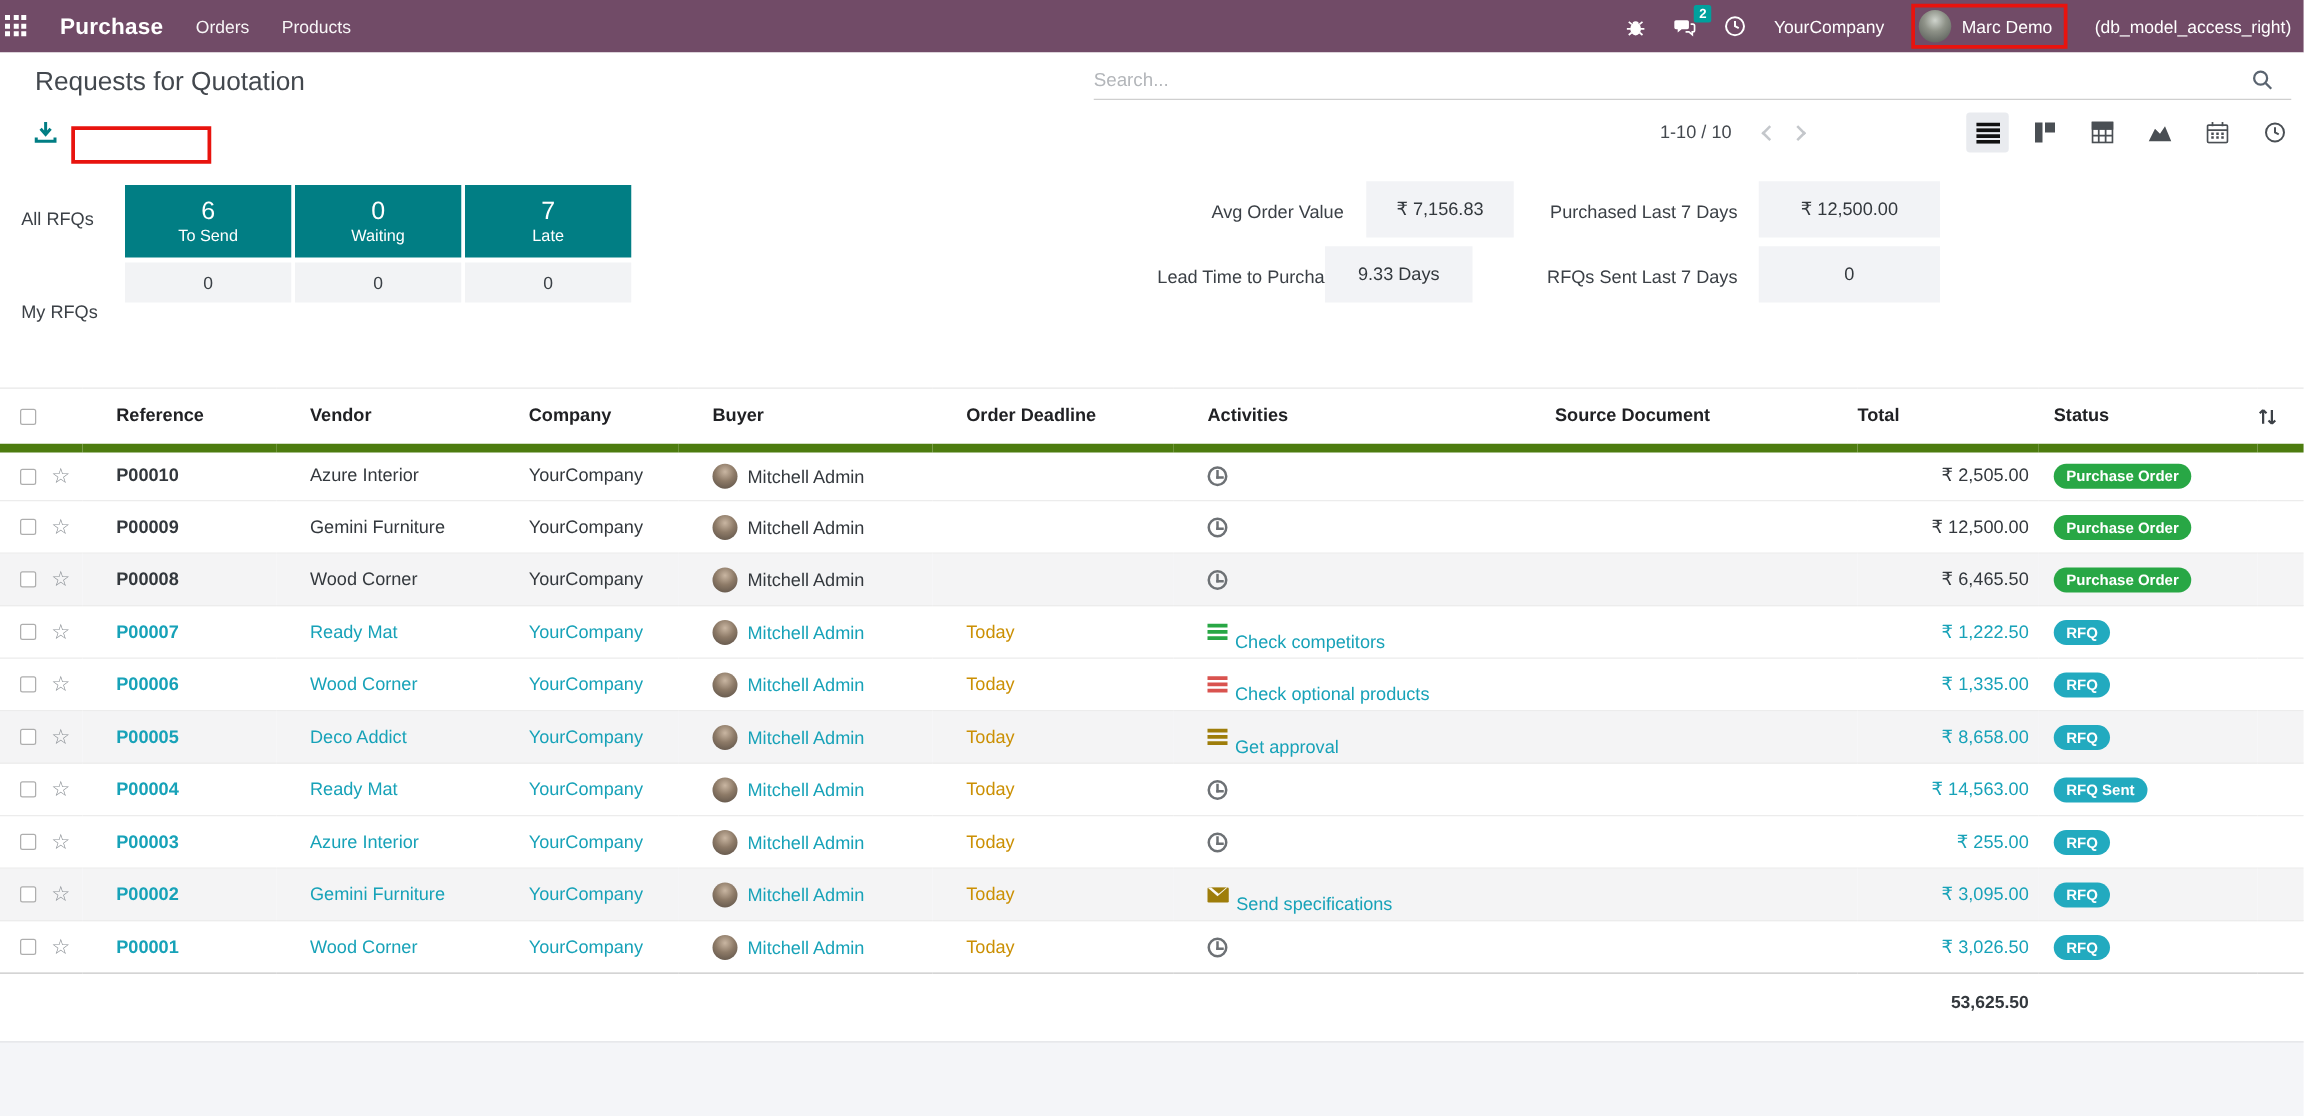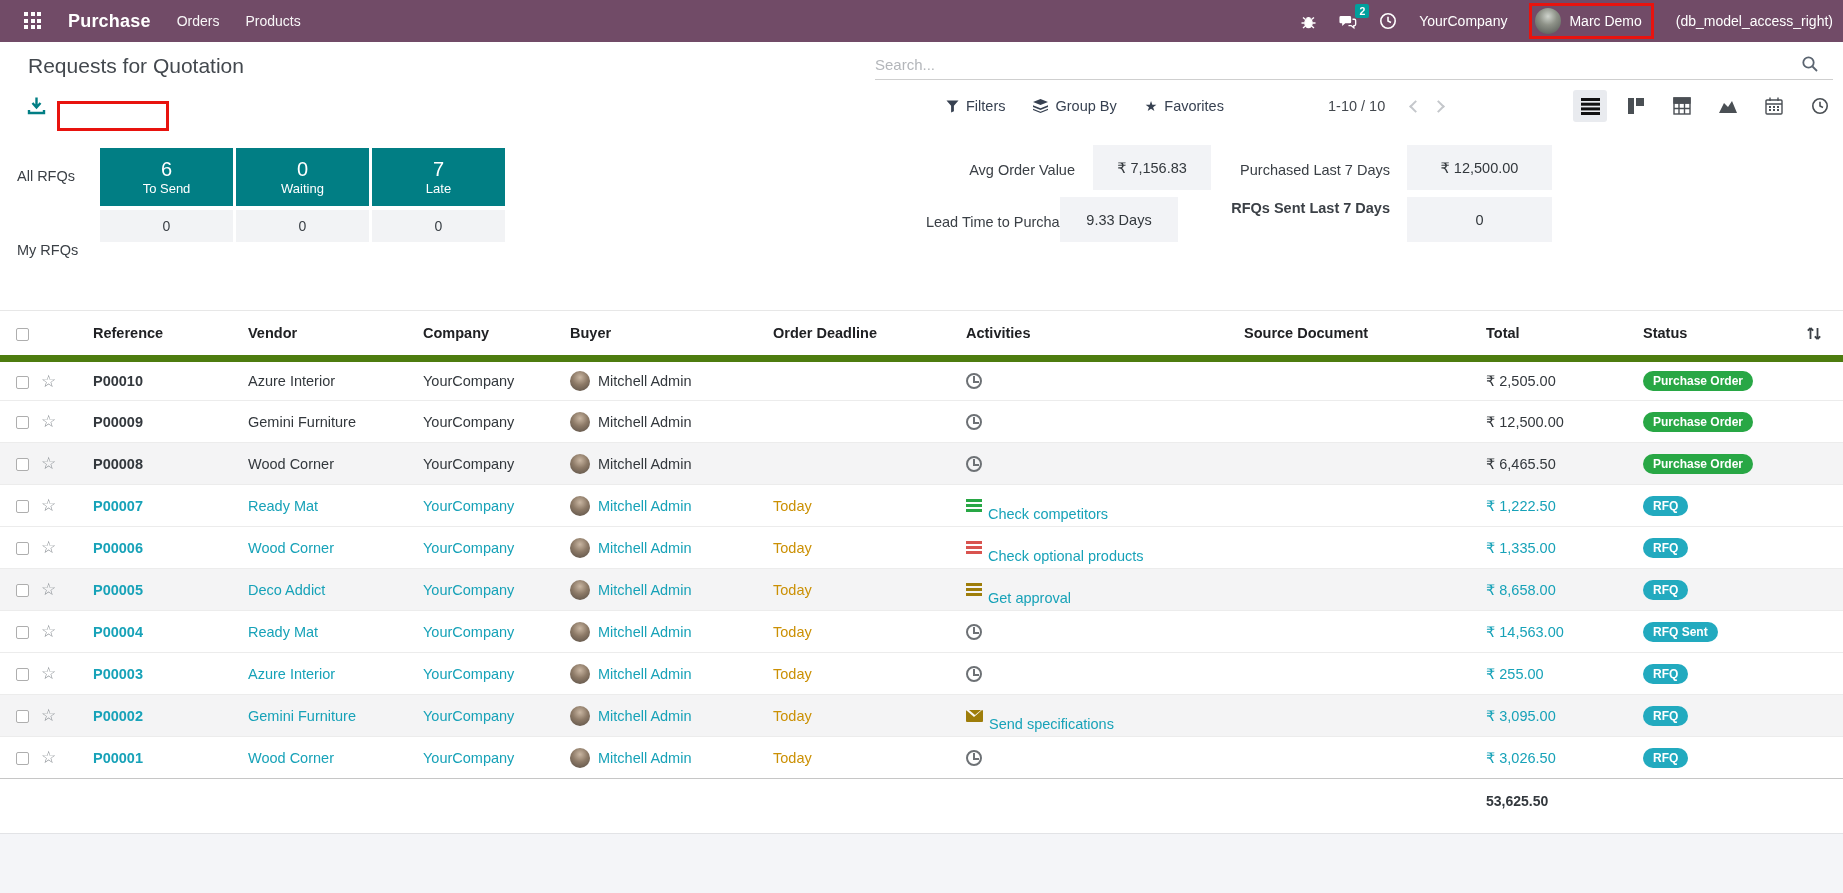--- a/index.html
+++ b/index.html
@@ -1,20 +1,20 @@
 <!DOCTYPE html>
 <html><head>
 <meta charset="utf-8">
 <style>
   * { margin:0; padding:0; box-sizing:border-box; }
   html,body { width:1843px; height:893px; overflow:hidden; background:#fff;
     font-family:"Liberation Sans","DejaVu Sans",sans-serif; font-size:14px; color:#3a3f44; }
 
   
-  .navbar { height:42px; background:#714b67; display:flex; align-items:center; color:#fff; padding:0 10px 0 24px; }
+  .navbar { height:42px; background:#714b67; display:flex; align-items:center; color:#fff; padding:0 10px 0 4px; }
   .nav-left { display:flex; align-items:center; gap:26px; }
   .apps-grid { width:18px; height:18px; display:grid; grid-template-columns:repeat(3,4px); grid-template-rows:repeat(3,4px); gap:2.5px; cursor:pointer; }
   .apps-grid span { background:#fff; width:4px; height:4px; }
   .app-name { font-size:18px; font-weight:600; letter-spacing:.2px; cursor:pointer; }
   .nav-menu { font-size:14px; color:rgba(255,255,255,.95); cursor:pointer; }
   .nav-right { margin-left:auto; display:flex; align-items:center; gap:22px; white-space:nowrap; }
   .sys-icon { width:18px; height:18px; position:relative; display:inline-flex; align-items:center; justify-content:center; cursor:pointer; }
   .msg-badge { position:absolute; top:-8px; right:-12px; background:#00a09d; color:#fff; font-size:10.5px; font-weight:700; padding:1px 4px; border-radius:2px; line-height:12px; }
   .user-outline { display:flex; align-items:center; gap:8px; border:3px solid #e8130e; padding:2px 9px 2px 3px; cursor:pointer; }
   .avatar-nav { width:26px; height:26px; border-radius:50%; background:radial-gradient(circle at 50% 32%, #cfd4cd 0%, #8e9288 40%, #4f5350 100%); }
@@ -47,40 +47,40 @@
   .dash-row-label { position:absolute; font-size:14.5px; color:#3b4046; }
   .lbl-all { left:17px; top:36px; }
   .lbl-my { left:17px; top:85px;margin-top:25px; }
   .kpi-card { position:absolute; top:16px; width:133px; height:58px; background:#017e84; color:#fff; display:flex; flex-direction:column; align-items:center; justify-content:center; cursor:pointer; }
   .kpi-card .kpi-value { font-size:20px; line-height:22px; }
   .kpi-card .kpi-label { font-size:13px; line-height:17px; }
   .kpi-my { position:absolute; top:78px; width:133px; height:32px; background:#f2f3f5; display:flex; align-items:center; justify-content:center; color:#3b4046; cursor:pointer; }
   .card-0 { left:100px; } .card-1 { left:236px; } .card-2 { left:372px; }
   .stat-label { position:absolute; font-size:14.5px; color:#3b4046; text-align:right; }
   .s-lbl-a1 { right:768px; top:30px; } .s-lbl-a2 { right:768px; top:82px; }
-  .s-lbl-b1 { right:453px; top:30px; } .s-lbl-b2 { right:453px; top:68px;font-weight:bold; }
+  .s-lbl-b1 { right:453px; top:30px; } .s-lbl-b2 { right:453px; top:82px; }
   .stat-box { position:absolute; background:#f2f3f6; display:flex; align-items:center; justify-content:center; color:#33383d; font-size:14.5px; }
   .s-box-a1 { left:1093px; top:13px; width:118px; height:45px; }
   .s-box-a2 { left:1060px; top:65px; width:118px; height:45px; }
   .s-box-b1 { left:1407px; top:13px; width:145px; height:45px; }
   .s-box-b2 { left:1407px; top:65px; width:145px; height:45px; }
 
   
   .list-wrap { margin-top:68px; }
   table.o-list { width:1843px; border-collapse:collapse; table-layout:fixed; }
   .o-list thead th { height:48px; font-weight:700; color:#202124; text-align:left; font-size:14.5px;
       border-top:1px solid #e7e7e7; border-bottom:7px solid #4d7c0f; vertical-align:middle; }
   .o-list tbody td { height:42px; border-top:1px solid #ececec; vertical-align:middle; font-size:14.5px; }
   .o-list tbody tr:first-child td { border-top:none; }
   .o-list tfoot td { height:44px; border-top:1px solid #c6c6c6; font-weight:700; color:#33383d; }
   .c-pad { padding-left:27px; }
   .c-sel { padding-left:16px; }
   .c-star { padding-left:5px; }
   .c-src { padding-left:28px; }
-  .c-total { text-align:left; padding-right:8px; }
+  .c-total { text-align:right; padding-right:8px; }
   .c-status { padding-left:12px; }
   .cb { display:inline-block; width:13px; height:13px; border:1px solid #aeaeae; border-radius:2px; background:#fff; vertical-align:middle; cursor:pointer; }
   .star { color:#8a8f94; font-size:17px; cursor:pointer; }
   tr.striped td { background:#f4f4f5; }
   tr.row-normal { color:#33383d; }
   tr.row-info { color:#17a2b8; }
   .c-ref { font-weight:600; }
   .deadline { color:#cb9004; }
   .avatar { display:inline-block; width:20px; height:20px; border-radius:50%; margin-right:8px; vertical-align:-5px;
       background:radial-gradient(circle at 50% 32%, #c9b6a2 0%, #8d7a67 45%, #564c43 100%); }
@@ -169,40 +169,20 @@
     <input class="search-input" type="text" placeholder="Search..." style="">
     <span class="search-glass">
       <svg width="18" height="18" viewBox="0 0 18 18" fill="none" stroke="#5a6470" stroke-width="1.8">
         <circle cx="7.5" cy="7.5" r="5.2"></circle>
           <path d="M11.5 11.5 L16 16"></path>
       </svg>
     </span>
   </div>
 
   <div class="cp-actions">
-    <div class="cluster-filters">
-      <span class="cp-btn">
-        <svg width="13" height="13" viewBox="0 0 13 13">
-            <path d="M0.5 0.5 h12 l-4.6 5.2 v5.5 l-2.8 1.3 v-6.8 z" fill="#374151"></path>
-          </svg>
-        <span>Filters</span>
-      </span>
-      <span class="cp-btn">
-        <svg width="15" height="14" viewBox="0 0 15 14">
-          <path d="M7.5 0 L15 3 7.5 6 0 3 Z" fill="#374151"></path>
-          <path d="M0 6.2 L7.5 9.2 15 6.2 15 8 7.5 11 0 8 Z" fill="#374151"></path>
-          <path d="M0 9.8 L7.5 12.8 15 9.8 15 11 7.5 14 0 11 Z" fill="#374151"></path>
-        </svg>
-        <span>Group By</span>
-      </span>
-      <span class="cp-btn">
-        <span class="fav-star">★</span>
-        <span>Favorites</span>
-      </span>
-    </div>
 
     <div class="cluster-pager">
       <span>1-10 / 10</span>
       <span class="chev chev-left"></span>
       <span class="chev chev-right"></span>
     </div>
 
     <div class="cluster-views">
       <span class="view-btn active">
         <svg width="19" height="17" viewBox="0 0 19 17" fill="currentColor">

